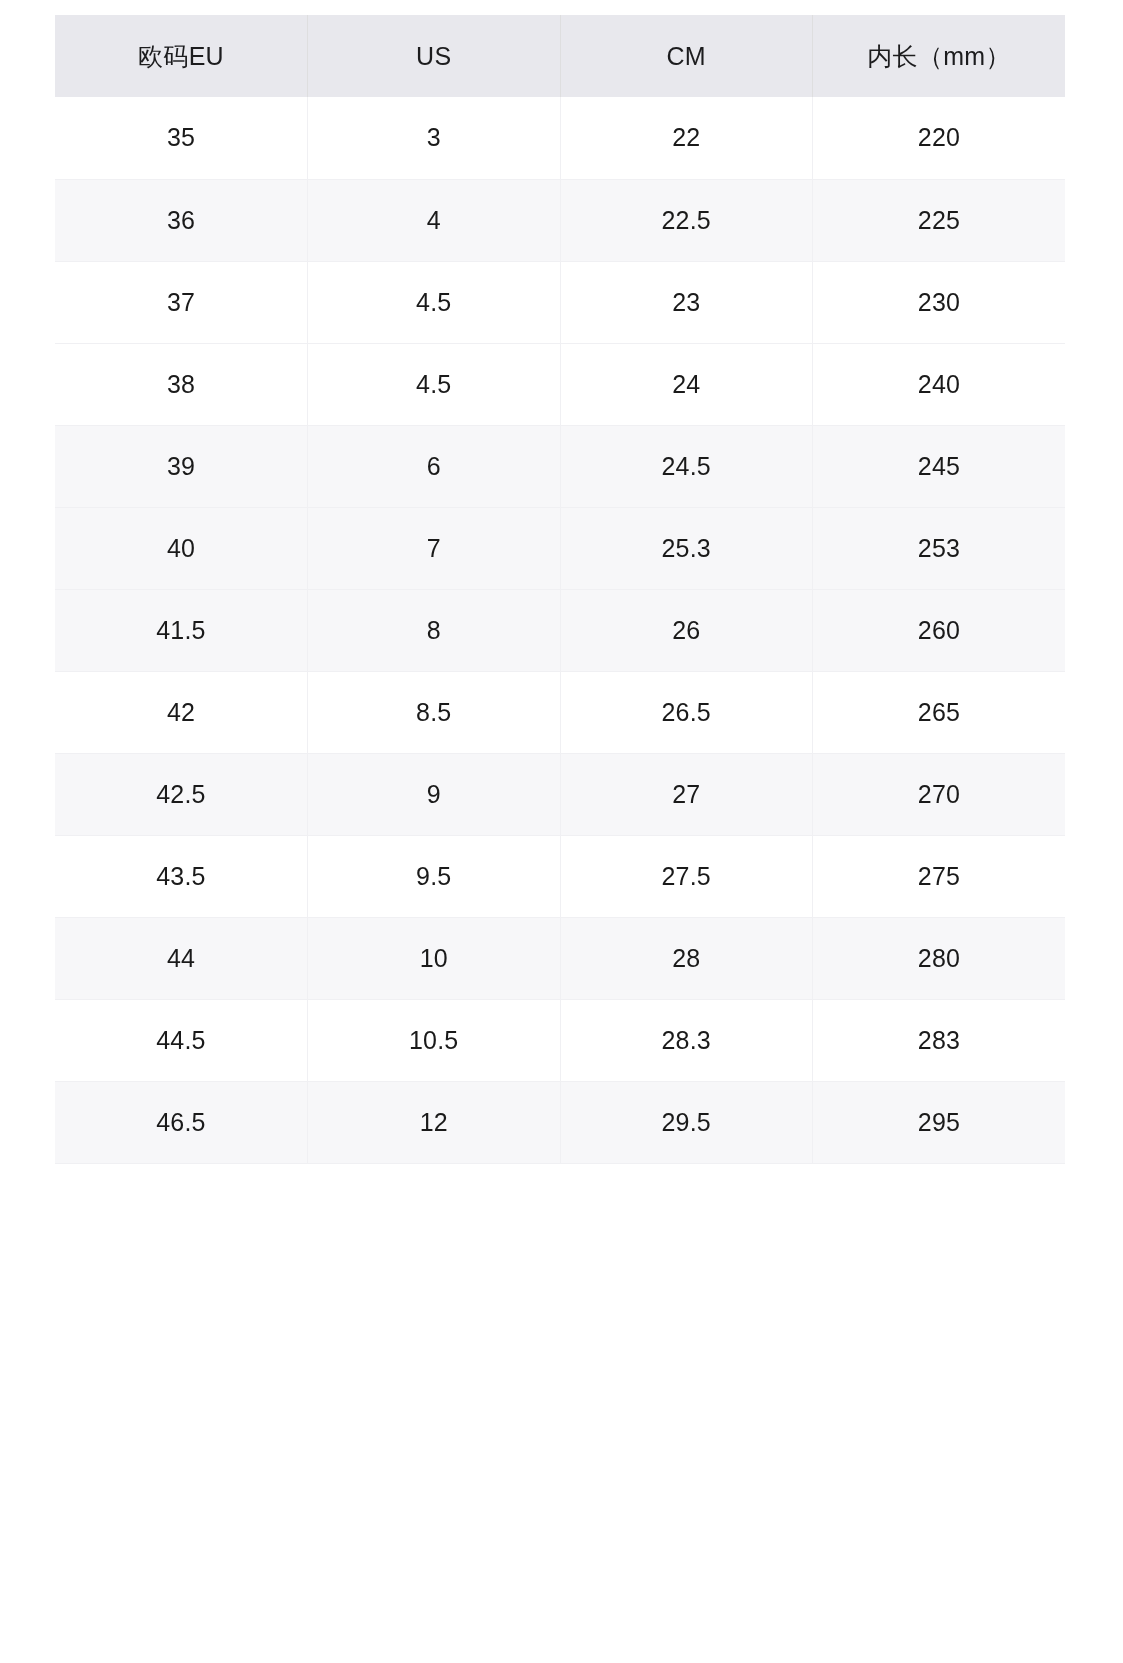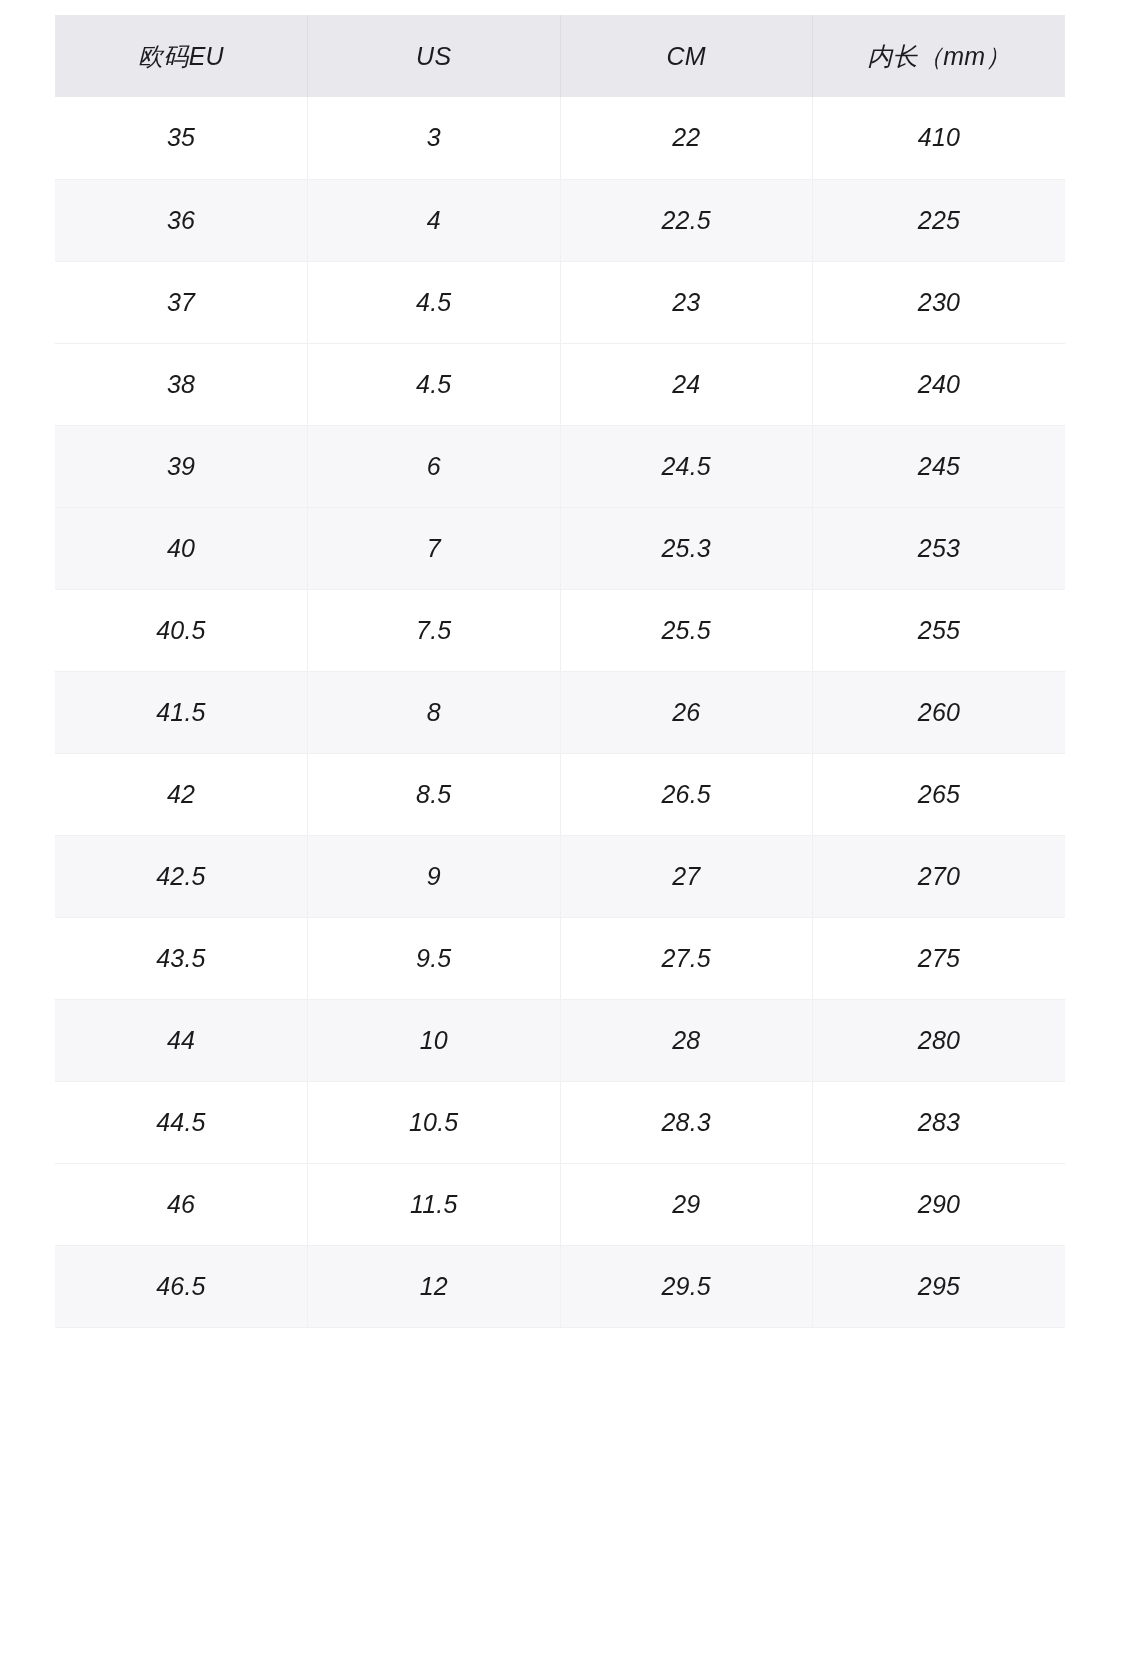--- a/index.html
+++ b/index.html
@@ -21,21 +21,20 @@
     height: 1663px;
     background: #ffffff;
     box-sizing: border-box;
   }
 
   .size-table-wrap {
     position: absolute;
     left: 55px;
     top: 15px;
     width: 1010px;
-    font-style: italic;
   }
 
   table.size-table {
     width: 1010px;
     border-collapse: collapse;
     table-layout: fixed;
   }
 
   table.size-table col {
     width: 252.5px;
@@ -103,21 +102,21 @@
           <th>US</th>
           <th>CM</th>
           <th>内长（mm）</th>
         </tr>
       </thead>
       <tbody id="table-body">
           <tr>
             <td>35</td>
             <td>3</td>
             <td>22</td>
-            <td>410</td>
+            <td>220</td>
           </tr>
           <tr class="alt">
             <td>36</td>
             <td>4</td>
             <td>22.5</td>
             <td>225</td>
           </tr>
           <tr>
             <td>37</td>
             <td>4.5</td>
@@ -134,26 +133,20 @@
             <td>39</td>
             <td>6</td>
             <td>24.5</td>
             <td>245</td>
           </tr>
           <tr class="alt">
             <td>40</td>
             <td>7</td>
             <td>25.3</td>
             <td>253</td>
-          </tr>
-          <tr>
-            <td>40.5</td>
-            <td>7.5</td>
-            <td>25.5</td>
-            <td>255</td>
           </tr>
           <tr class="alt">
             <td>41.5</td>
             <td>8</td>
             <td>26</td>
             <td>260</td>
           </tr>
           <tr>
             <td>42</td>
             <td>8.5</td>
@@ -177,26 +170,20 @@
             <td>10</td>
             <td>28</td>
             <td>280</td>
           </tr>
           <tr>
             <td>44.5</td>
             <td>10.5</td>
             <td>28.3</td>
             <td>283</td>
           </tr>
-          <tr>
-            <td>46</td>
-            <td>11.5</td>
-            <td>29</td>
-            <td>290</td>
-          </tr>
           <tr class="alt">
             <td>46.5</td>
             <td>12</td>
             <td>29.5</td>
             <td>295</td>
           </tr>
         </tbody>
     </table>
   </div>
 </div>

